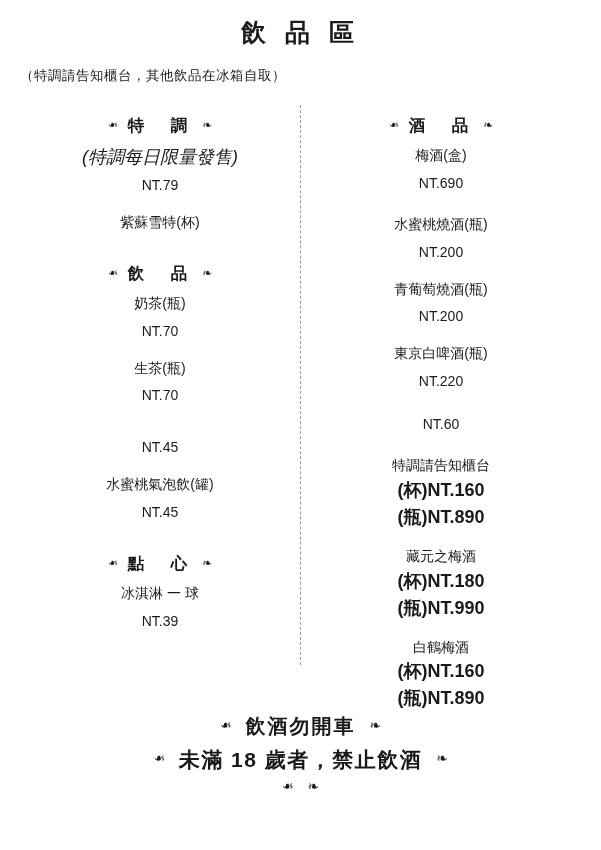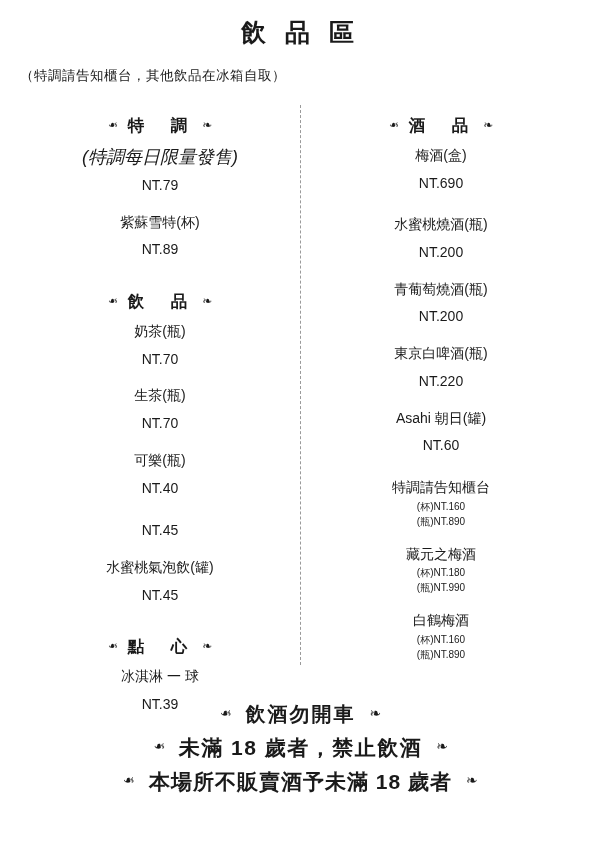--- a/index.html
+++ b/index.html
@@ -87,22 +87,23 @@
   .item-name {
     font-size: 14px;
     line-height: 1.55;
   }
   .item-price {
     font-size: 14px;
     line-height: 1.55;
     margin-top: 6px;
   }
   .item-sub {
-    font-size: 10px;
+    font-size: 18px;
     line-height: 1.5;
+    font-weight: bold;
   }
   .gap-lg { height: 14px; }
   .gap-md { height: 9px; }
   .footer {
     position: absolute;
     left: 0;
     right: 0;
     bottom: 48px;
     text-align: center;
   }
@@ -143,44 +144,39 @@
         <span class="orn">❧</span>
       </div>
       <div class="note">(特調每日限量發售)</div>
 
       <div class="item">
         <div class="item-price">NT.79</div>
       </div>
       <div class="gap-md"></div>
       <div class="item">
         <div class="item-name">紫蘇雪特(杯)</div>
-        <div class="item-price">NT.89</div>
       </div>
 
       <div class="gap-lg"></div>
       <div class="section-head">
         <span class="orn left">❧</span>
         <span>飲　品</span>
         <span class="orn">❧</span>
       </div>
 
       <div class="item">
         <div class="item-name">奶茶(瓶)</div>
         <div class="item-price">NT.70</div>
       </div>
       <div class="gap-md"></div>
       <div class="item">
         <div class="item-name">生茶(瓶)</div>
         <div class="item-price">NT.70</div>
       </div>
       <div class="gap-md"></div>
-      <div class="item">
-        <div class="item-name">可樂(瓶)</div>
-        <div class="item-price">NT.40</div>
-      </div>
       <div class="gap-md"></div>
       <div class="item">
         <div class="item-price">NT.45</div>
       </div>
       <div class="gap-md"></div>
       <div class="item">
         <div class="item-name">水蜜桃氣泡飲(罐)</div>
         <div class="item-price">NT.45</div>
       </div>
 
@@ -221,21 +217,20 @@
         <div class="item-name">青葡萄燒酒(瓶)</div>
         <div class="item-price">NT.200</div>
       </div>
       <div class="gap-md"></div>
       <div class="item">
         <div class="item-name">東京白啤酒(瓶)</div>
         <div class="item-price">NT.220</div>
       </div>
       <div class="gap-md"></div>
       <div class="item">
-        <div class="item-name">Asahi 朝日(罐)</div>
         <div class="item-price">NT.60</div>
       </div>
       <div class="gap-lg"></div>
       <div class="item">
         <div class="item-name">特調請告知櫃台</div>
         <div class="item-sub">(杯)NT.160</div>
         <div class="item-sub">(瓶)NT.890</div>
       </div>
       <div class="gap-md"></div>
       <div class="item">
@@ -259,18 +254,17 @@
       <span>飲酒勿開車</span>
       <span class="orn">❧</span>
     </div>
     <div class="f-line f2">
       <span class="orn left">❧</span>
       <span>未滿 18 歲者，禁止飲酒</span>
       <span class="orn">❧</span>
     </div>
     <div class="f-line f3">
       <span class="orn left">❧</span>
-      <span>本場所不販賣酒予未滿 18 歲者</span>
       <span class="orn">❧</span>
     </div>
   </div>
 
 </div>
 
 </body></html>

